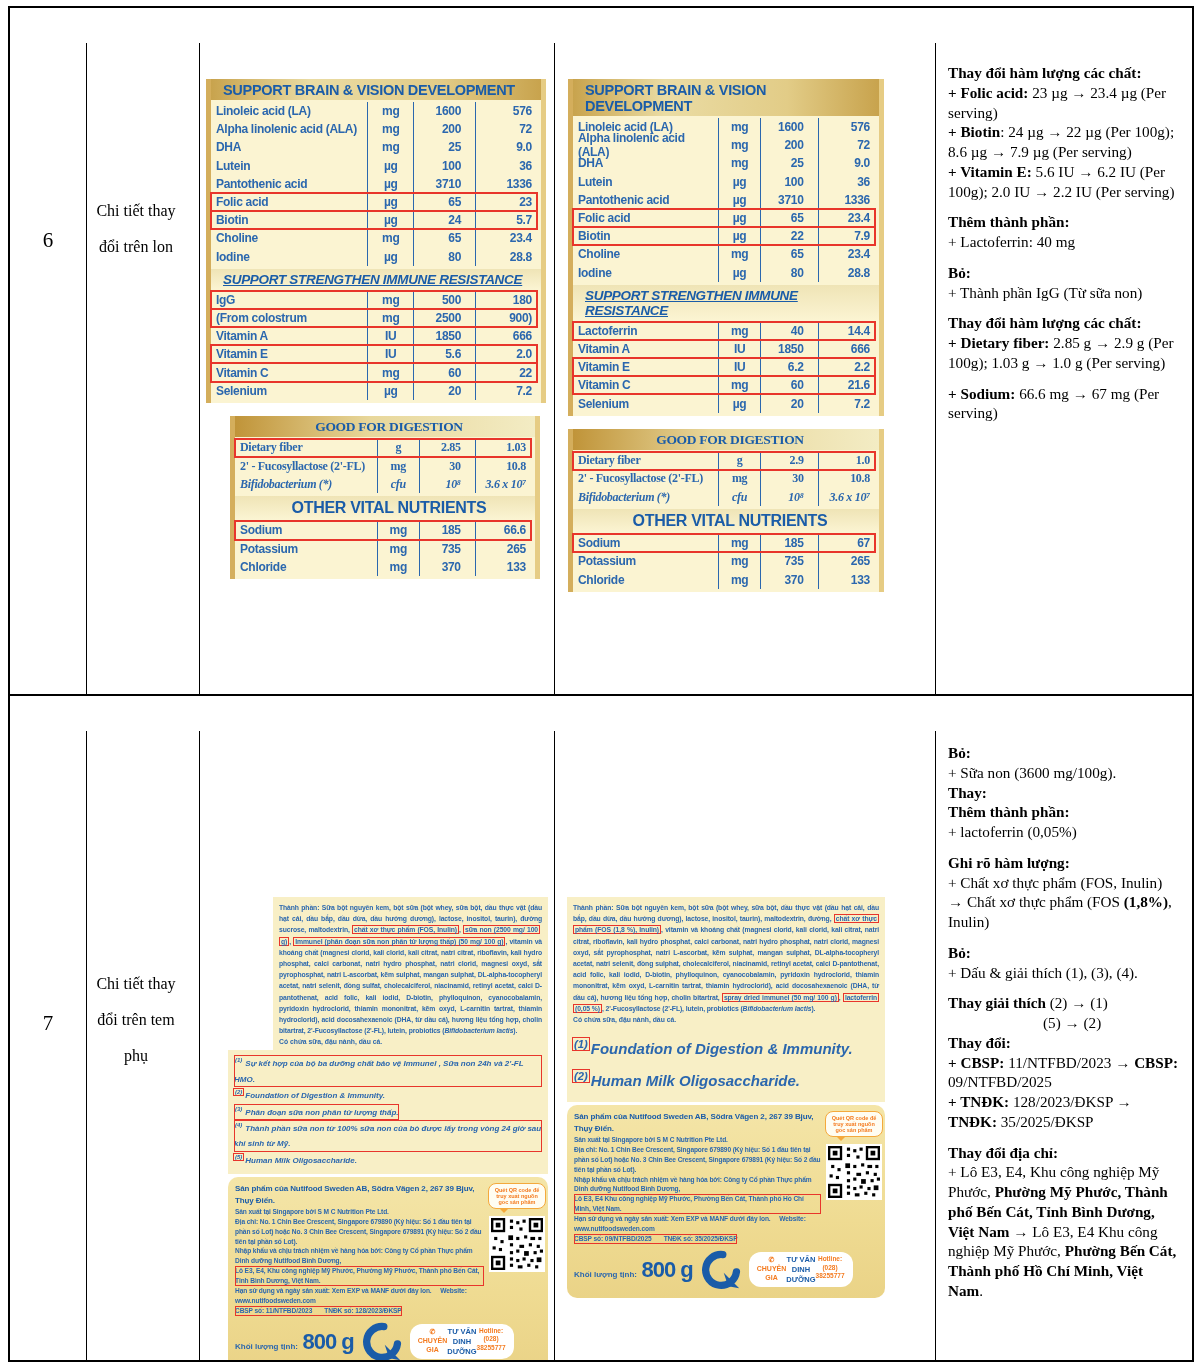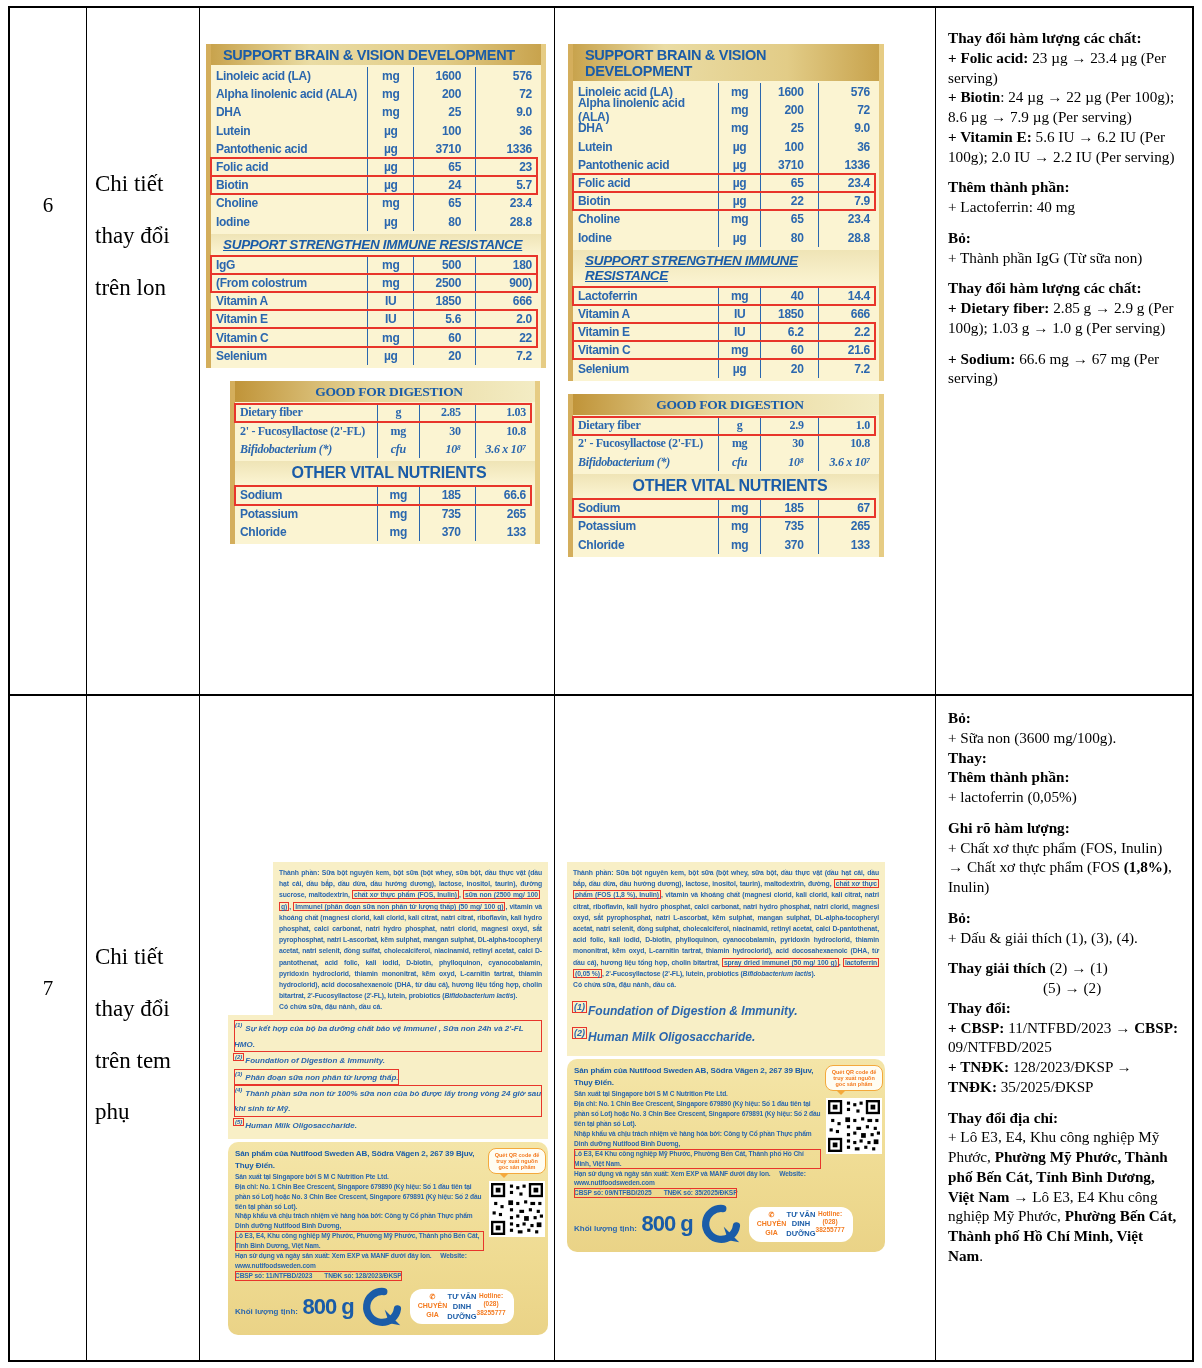--- a/index.html
+++ b/index.html
@@ -1,26 +1,26 @@
 <!DOCTYPE html>
 <html><head>
 <meta charset="utf-8">
 <style>
   * { box-sizing: border-box; margin: 0; padding: 0; }
   body { background:#fff; font-family:"Liberation Serif", serif; width:1202px; }
   .doc { width:1186px; margin:6px 8px; border:2px solid #000; }
   .row { display:grid; grid-template-columns:77px 113px 355px 381px 254px; }
   .row.r6 { height:688px; border-bottom:2px solid #000; }
   .row.r7 { height:664px; }
-  .cell { border-right:1.5px solid #000; overflow:hidden; position:relative; }
+  .cell { border-right:1.5px solid #000; overflow:hidden; position:relative;margin-top:35px; }
   .cell:last-child { border-right:none; }
   .c-num { display:flex; align-items:flex-start; justify-content:center; padding-top:185px; font-size:21px; }
   .r7 .c-num { padding-top:280px; }
-  .c-desc { display:flex; align-items:flex-start; justify-content:center; 
-            font-size:23px; line-height:2.25; padding:150px 22px 0 8px; }
+  .c-desc { display:flex; align-items:flex-start; justify-content:center; text-align:center;
+            font-size:16px; line-height:2.25; padding:150px 22px 0 8px; }
   .r7 .c-desc { padding-top:235px; }
   .c-notes { font-size:15.2px; line-height:1.3; padding:20px 10px 0 12px; color:#000; }
   .r7 .c-notes { padding-top:12px; }
   .note { margin:0; }
   .note.sp { height:11px; }
   .note.ind { padding-left:95px; }
   .b { font-weight:bold; }
   .i { font-style:italic; }
 
   
@@ -55,21 +55,21 @@
   .sub-old { margin-left:28px; width:320px; }
   .sub-new { margin-left:12px; width:318px; }
   .ing-block { background:#F8EFC6; padding:5px 6px; }
   .sub-old .ing-block { margin-left:45px; }
   .ing { font-size:6.8px; font-weight:bold; line-height:1.65; letter-spacing:-0.1px; text-align:justify; }
   .ing .box { border:1px solid #E8352B; box-decoration-break:clone; -webkit-box-decoration-break:clone; padding:0 1px; }
   .contains { font-size:6.8px; font-weight:bold; margin-top:2px; }
   .footnotes { background:#F8EFC6; padding:5px 6px 6px 6px; }
   .sub-old .footnotes { margin-left:0; }
   .fn { font-size:8px; font-style:italic; font-weight:bold; line-height:1.95; color:#2B67AE; }
-  .sub-new .fn { font-size:12px; line-height:2.1; }
+  .sub-new .fn { font-size:15px; line-height:2.1; }
   .fn-marker { font-size:0.75em; vertical-align:super; margin-right:2px; padding:0 1px; }
   .fn.fm-box .fn-marker { outline:1.4px solid #E8352B; }
   .fn.fl-box { display:table; outline:1.4px solid #E8352B; outline-offset:-1px; }
   .mfg-wrap { position:relative; margin-top:3px; }
   .mfg-block { background:linear-gradient(180deg,#F4E5A8 0%,#EFDB92 60%,#EAD387 100%);
                border-radius:10px; padding:6px 64px 8px 7px; }
   .mfg-line { font-size:6.6px; font-weight:bold; line-height:1.5; letter-spacing:-0.1px; }
   .mfg-line.b { font-size:8px; color:#1A5CA8; }
   .mfg-line.box { display:table; outline:1.4px solid #E8352B; outline-offset:-1px; }
   .mfg-bottom { display:flex; align-items:center; gap:8px; margin-top:6px; }

